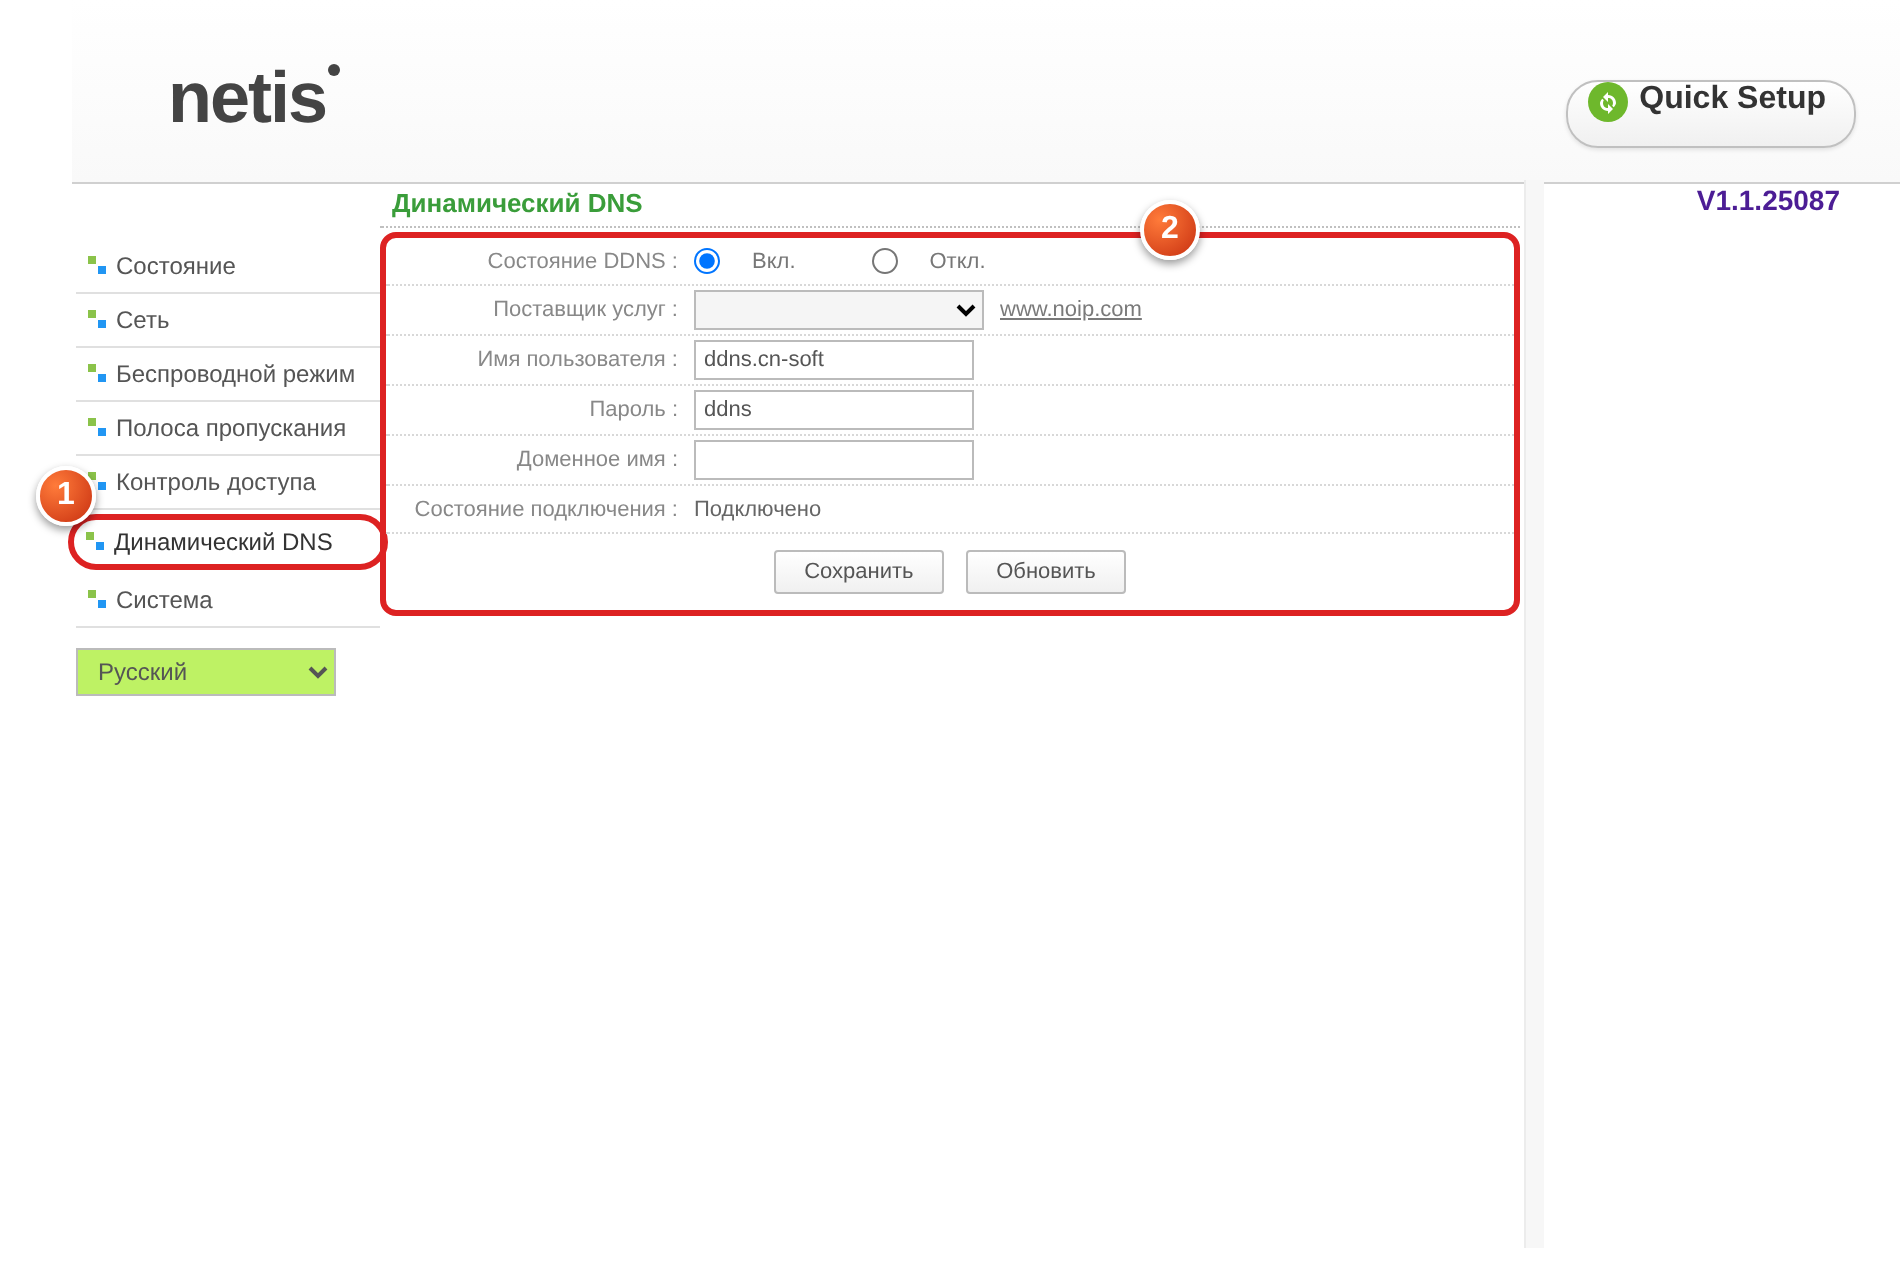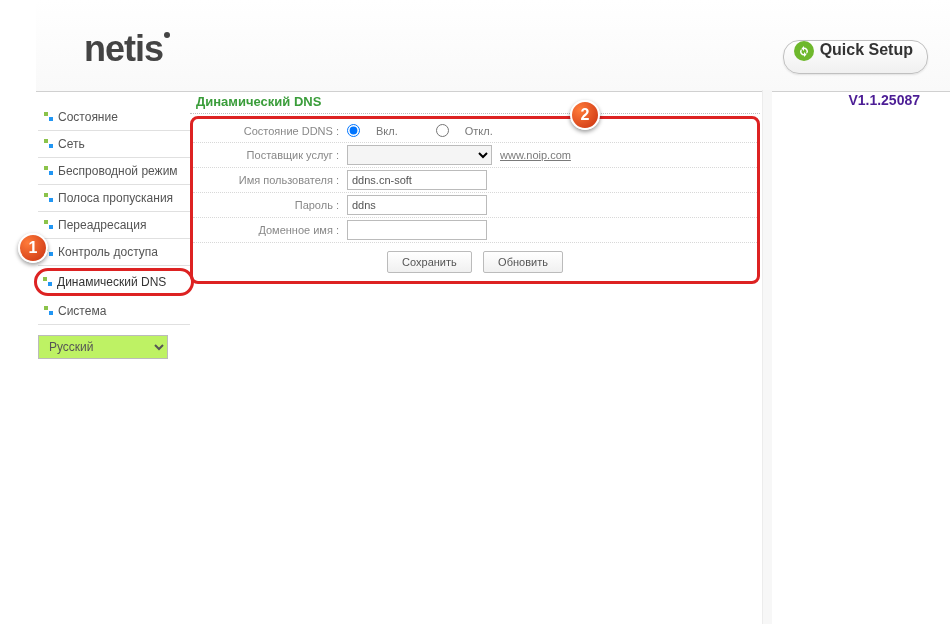--- a/index.html
+++ b/index.html
@@ -7,21 +7,21 @@
 
 .topbar { position: absolute; top: 0; left: 0; right: 0; height: 92px; border-bottom: 1px solid #d0d0d0; background: linear-gradient(#fff, #f9f9f9); margin-left: 36px; }
 .logo { position: absolute; left: 48px; top: 28px; font-family: "Trebuchet MS", Arial, sans-serif; font-size: 36px; font-weight: bold; color: #444; letter-spacing: -1px; }
 .logo .dot { display: inline-block; width: 6px; height: 6px; background: #444; border-radius: 50%; margin-left: 1px; vertical-align: top; margin-top: 4px; }
 .quick-setup { position: absolute; right: 22px; top: 40px; height: 34px; padding: 0 14px 0 10px; border: 1px solid #c0c0c0; border-radius: 16px; background: linear-gradient(#fff, #f0f0f0); font-size: 16px; font-weight: bold; color: #333; display: flex; gap: 6px; cursor: pointer; box-shadow: 0 1px 2px rgba(0,0,0,0.1); }
 .qs-icon { width: 20px; height: 20px; border-radius: 50%; background: #6eb82c; display: flex; align-items: center; justify-content: center; }
 .qs-icon svg { width: 12px; height: 12px; fill: #fff; }
 
 .version { position: absolute; right: 30px; top: 92px; font-size: 14px; color: #4c1d95; font-weight: bold; }
 
-.sidebar { position: absolute; left: 38px; top: 104px; width: 152px; }
+.sidebar { position: absolute; left: 38px; top: 120px; width: 152px; }
 .menu-item { border-bottom: 1px solid #e0e0e0; padding: 6px 4px 6px 6px; font-size: 12px; color: #555; display: flex; align-items: center; gap: 4px; cursor: pointer; }
 .menu-item .sq { width: 10px; height: 10px; display: inline-block; position: relative; }
 .menu-item .sq::before, .menu-item .sq::after { content: ""; position: absolute; width: 4px; height: 4px; }
 .menu-item .sq::before { left: 0; top: 0; background: #8bc34a; }
 .menu-item .sq::after { left: 5px; top: 5px; background: #2196f3; }
 .menu-item.active { color: #333; }
 .menu-item.highlight { border: 3px solid #d22; border-radius: 18px; padding: 4px 6px; margin: 2px -4px; }
 
 .lang { margin-top: 10px; width: 130px; padding: 3px 6px; border: 1px solid #bbb; background: #bef264; color: #555; font-size: 12px; }
 
@@ -76,24 +76,20 @@
   <div class="menu-item">
       <span class="sq"></span>
       <span>Беспроводной режим</span>
     </div>
   <div class="menu-item">
       <span class="sq"></span>
       <span>Полоса пропускания</span>
     </div>
   <div class="menu-item">
       <span class="sq"></span>
-      <span>Переадресация</span>
-    </div>
-  <div class="menu-item">
-      <span class="sq"></span>
       <span>Контроль доступа</span>
     </div>
   <div class="menu-item highlight active">
       <span class="sq"></span>
       <span>Динамический DNS</span>
     </div>
   <div class="menu-item">
       <span class="sq"></span>
       <span>Система</span>
     </div>
@@ -134,20 +130,26 @@
       <div class="form-field">
           <input type="text" value="ddns" style="">
         </div>
     </div>
     <div class="form-row">
       <div class="form-label">Доменное имя :</div>
       <div class="form-field">
           <input type="text" value="" style="">
         </div>
     </div>
+    <div class="form-row">
+      <div class="form-label">Состояние подключения :</div>
+      <div class="form-field">
+          <span>Подключено</span>
+        </div>
+    </div>
     <div class="btn-row">
       <button class="btn">Сохранить</button>
       <button class="btn">Обновить</button>
     </div>
   </div>
   <div class="scrollbar"></div>
 </div>
 
 <div class="badge badge-1">1</div>
 <div class="badge badge-2">2</div>

